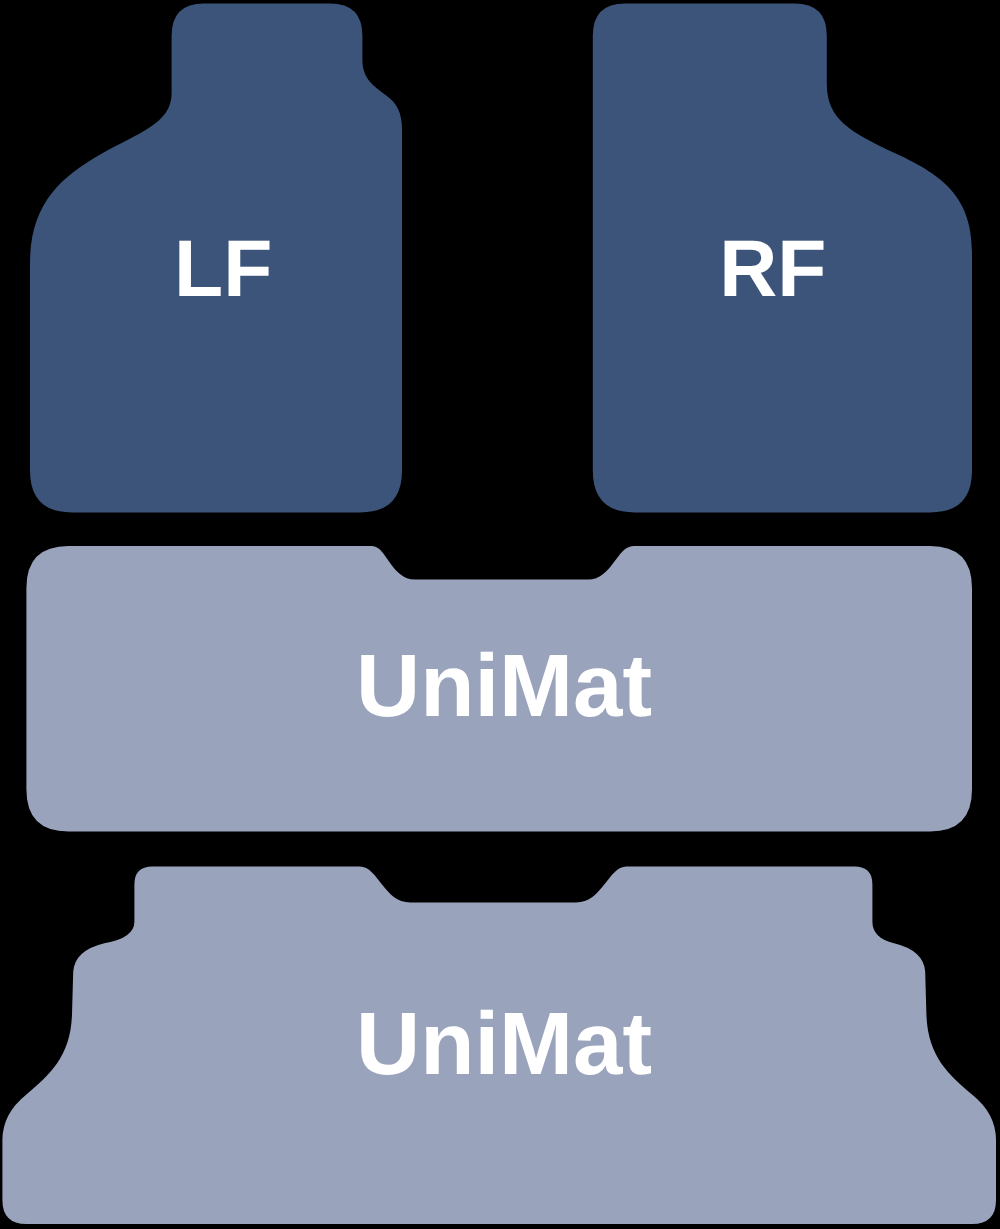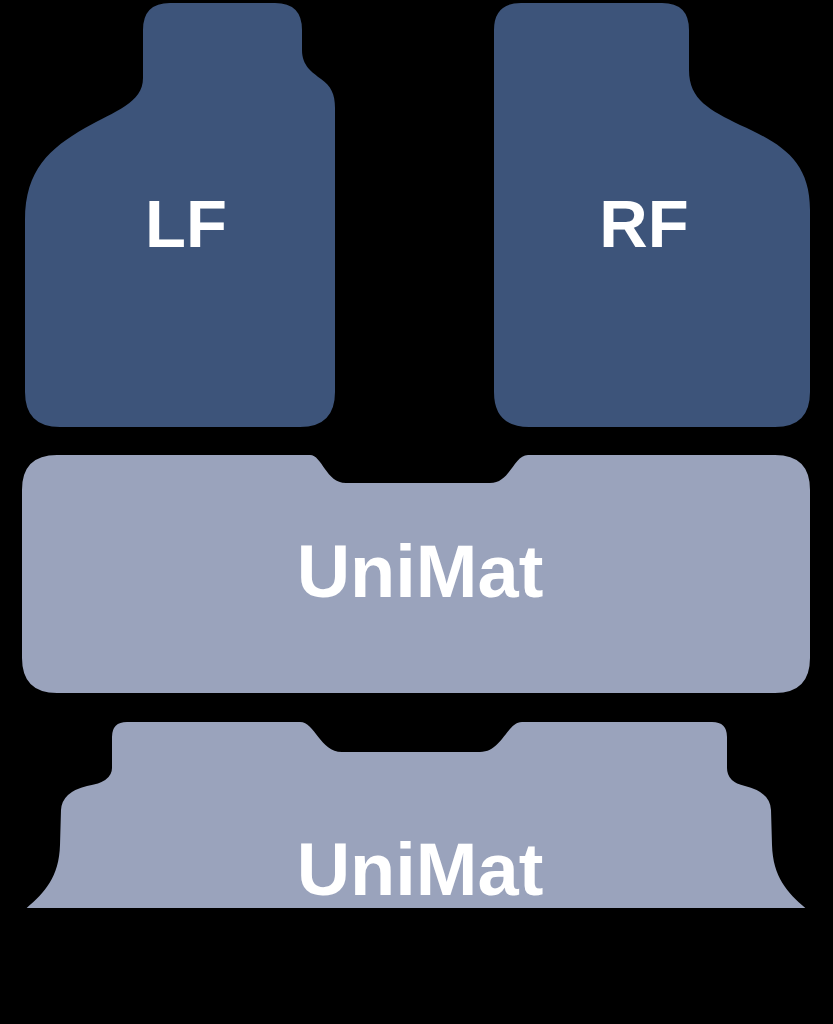--- a/index.html
+++ b/index.html
@@ -3,21 +3,21 @@
 <meta charset="utf-8">
 <style>
   html, body {
     margin: 0;
     padding: 0;
     background: #000;
   }
   .canvas {
     position: relative;
     width: 833px;
-    height: 908px;
+    height: 1024px;
     background: #000;
     overflow: hidden;
   }
   svg.mat-diagram {
     display: block;
     width: 833px;
     height: 1024px;
   }
   .mat-label {
     font-family: "Liberation Sans", "DejaVu Sans", sans-serif;

